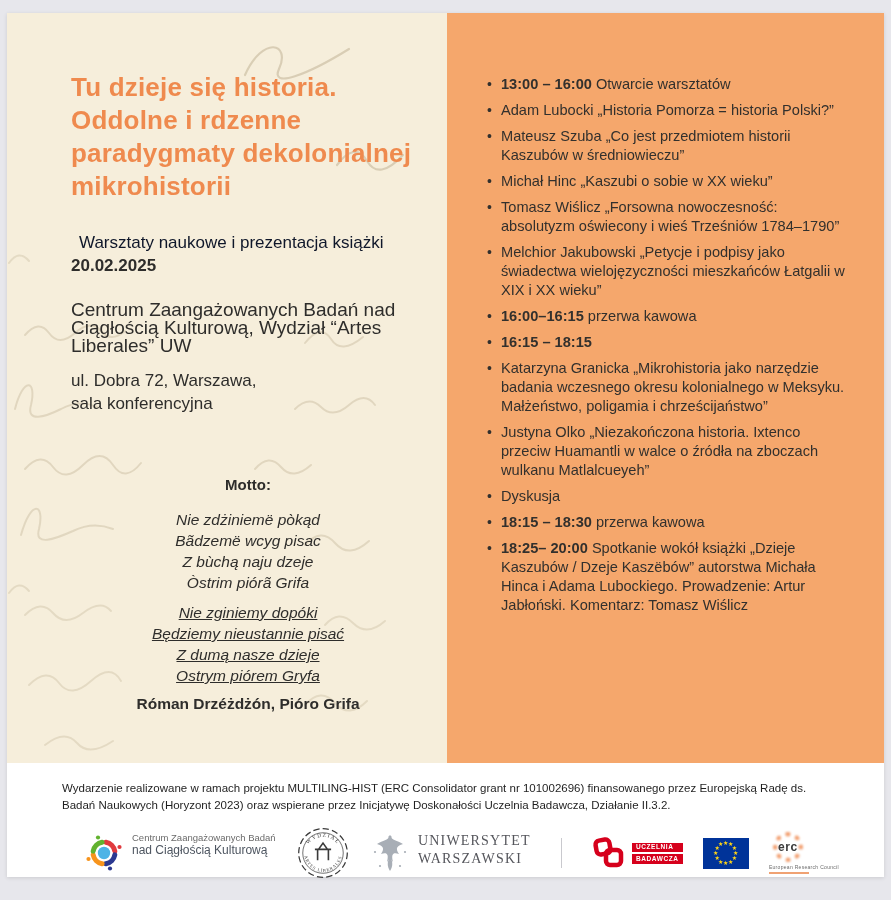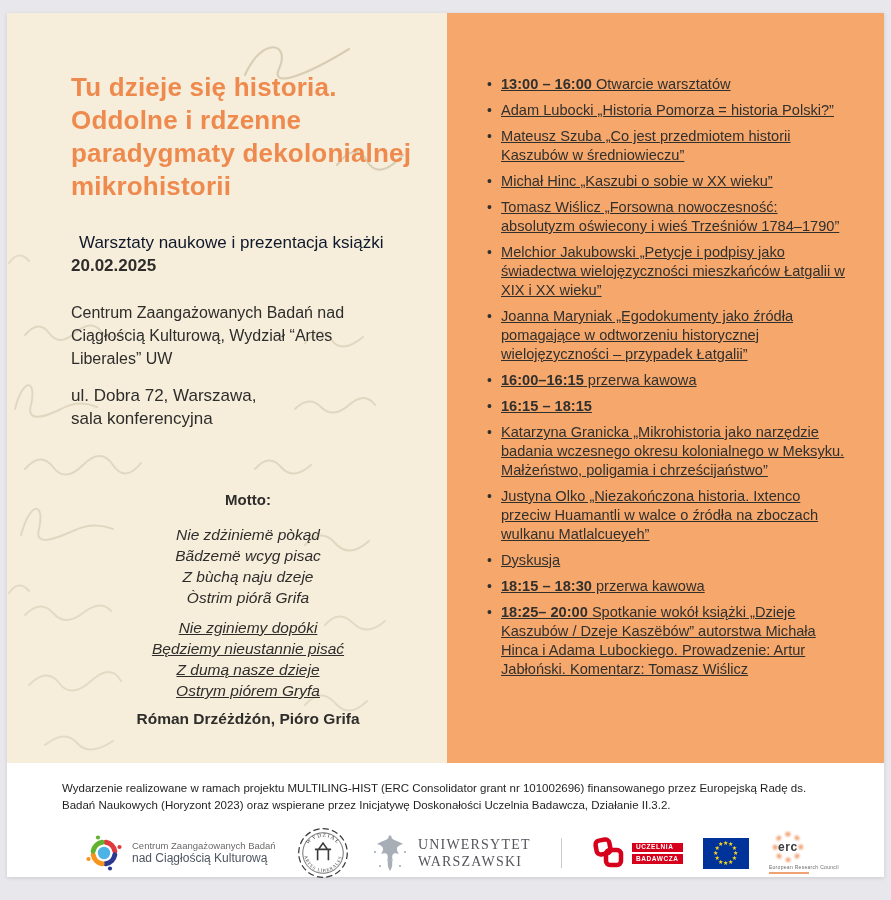--- a/index.html
+++ b/index.html
@@ -23,53 +23,53 @@
   }
   .handwriting{position:absolute;left:0;top:0;pointer-events:none;}
   .left-content{position:relative;padding:58px 20px 0 64px;}
   .title{
     margin:0;white-space:pre-line;
     color:#ef8a4e;font-size:26px;font-weight:700;line-height:33px;
     letter-spacing:.2px;
   }
   .subtitle{margin:28px 0 0 8px;font-size:17px;line-height:23px;color:#0f172a;}
   .date{margin:0;font-size:17px;line-height:23px;color:#2e2d2b;font-weight:700;}
-  .venue{margin:24px 0 0 0;white-space:pre-line;font-size:16px;line-height:23px;color:#2e2d2b;}
+  .venue{margin:24px 0 0 0;white-space:pre-line;font-size:19px;line-height:18px;color:#2e2d2b;}
   .address{margin:14px 0 0 0;white-space:pre-line;font-size:17px;line-height:23px;color:#2e2d2b;}
   .motto{margin:60px 0 0 12px;text-align:center;width:330px;}
   .motto-label{margin:0;font-size:15px;font-weight:600;color:#2e2d2b;line-height:20px;}
   .stanza{margin:14px 0 0 0;white-space:pre-line;font-style:italic;font-size:15.5px;line-height:21px;color:#2e2d2b;}
   .stanza + .stanza{margin-top:9px;text-decoration:underline;}
   .attribution{margin:7px 0 0 0;font-size:15.5px;font-weight:600;color:#2e2d2b;line-height:21px;}
   
   .right-panel{
     width:437px;height:100%;
     background:#f5a76c;
     box-sizing:border-box;
     padding:62px 36px 0 40px;
   }
   .program{list-style:none;margin:0;padding:0;}
   .program li{
     position:relative;padding-left:14px;margin:0 0 7px 0;
-    font-size:14.6px;line-height:19px;color:#32302d;text-decoration:underline;
+    font-size:14.6px;line-height:19px;color:#32302d;
   }
   .program li::before{
     content:"•";position:absolute;left:0;top:0;color:#32302d;font-size:14px;
   }
   .program b{font-weight:700;}
   
   .footer{height:114px;background:#ffffff;box-sizing:border-box;padding:17px 45px 0 55px;}
   .funding{
     margin:0;font-size:11.5px;line-height:17px;color:#1f1f1f;max-width:790px;
   }
   .logos{
     margin-top:12px;display:flex;align-items:center;justify-content:space-between;
     padding-left:22px;
   }
-  .logo{display:flex;align-items:center;gap:8px;}
+  .logo{display:flex;gap:8px;}
   .ccru-text{display:flex;flex-direction:column;line-height:1.15;}
   .ccru-line1{font-size:9.5px;color:#6a6a6a;}
   .ccru-line2{font-size:12px;color:#4d5560;}
   .uw-text{display:flex;flex-direction:column;line-height:1.25;
     font-family:"Liberation Serif","DejaVu Serif",serif;
     font-size:14px;letter-spacing:1.2px;color:#55565c;}
   .uw-divider{width:1px;height:30px;background:#c9c9ce;margin:0 10px;}
   .idub{display:flex;align-items:center;gap:6px;}
   .idub-text{display:flex;flex-direction:column;gap:2px;}
   .idub-chip{
@@ -159,21 +159,20 @@
     </div>
 
     <div class="right-panel">
       <ul class="program">
           <li><b>13:00 – 16:00</b><span> Otwarcie warsztatów</span></li>
           <li><span>Adam Lubocki „Historia Pomorza = historia Polski?”</span></li>
           <li><span>Mateusz Szuba „Co jest przedmiotem historii Kaszubów w średniowieczu”</span></li>
           <li><span>Michał Hinc „Kaszubi o sobie w XX wieku”</span></li>
           <li><span>Tomasz Wiślicz „Forsowna nowoczesność: absolutyzm oświecony i wieś Trześniów 1784–1790”</span></li>
           <li><span>Melchior Jakubowski „Petycje i podpisy jako świadectwa wielojęzyczności mieszkańców Łatgalii w XIX i XX wieku”</span></li>
-          <li><span>Joanna Maryniak „Egodokumenty jako źródła pomagające w odtworzeniu historycznej wielojęzyczności – przypadek Łatgalii”</span></li>
           <li><b>16:00–16:15</b><span> przerwa kawowa</span></li>
           <li><b>16:15 – 18:15</b></li>
           <li><span>Katarzyna Granicka „Mikrohistoria jako narzędzie badania wczesnego okresu kolonialnego w Meksyku. Małżeństwo, poligamia i chrześcijaństwo”</span></li>
           <li><span>Justyna Olko „Niezakończona historia. Ixtenco przeciw Huamantli w walce o źródła na zboczach wulkanu Matlalcueyeh”</span></li>
           <li><span>Dyskusja</span></li>
           <li><b>18:15 – 18:30</b><span> przerwa kawowa</span></li>
           <li><b>18:25– 20:00</b><span> Spotkanie wokół książki „Dzieje Kaszubów / Dzeje Kaszëbów” autorstwa Michała Hinca i Adama Lubockiego. Prowadzenie: Artur Jabłoński. Komentarz: Tomasz Wiślicz</span></li>
         </ul>
     </div>
   </div>

